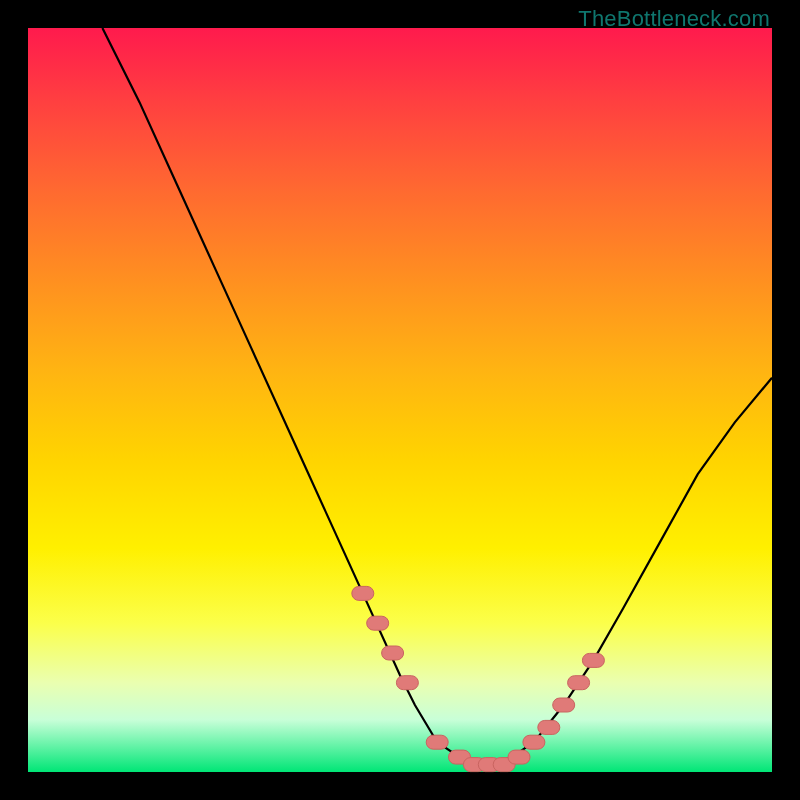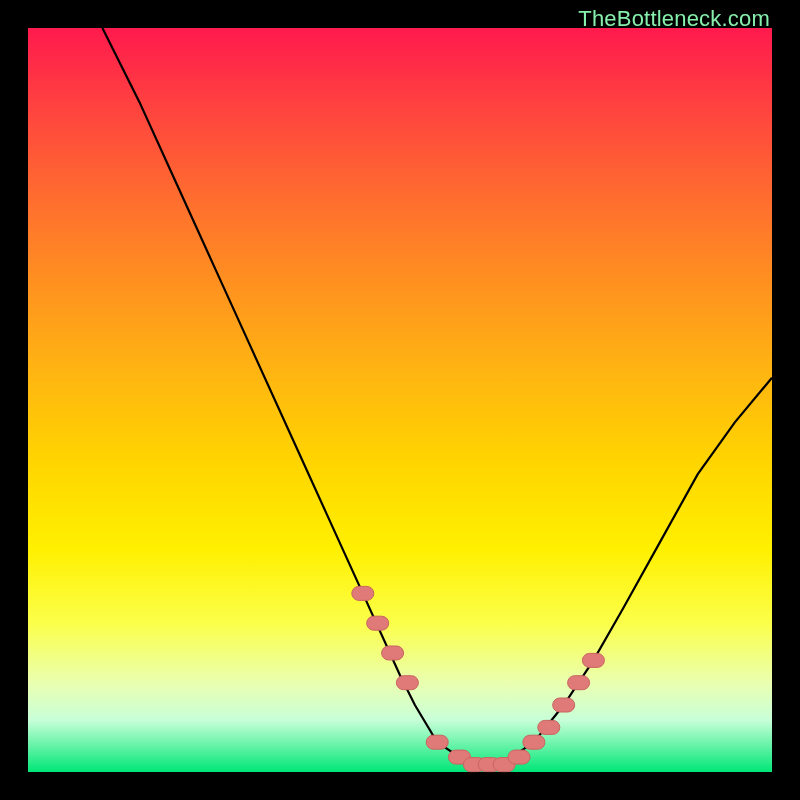--- a/index.html
+++ b/index.html
@@ -27,21 +27,21 @@
       #fff000 70%,
       #fbff4a 80%,
       #eaffb0 88%,
       #c8ffd8 93%,
       #00e676 100%);
   }
   .attribution {
     position: absolute;
     top: 6px;
     right: 30px;
-    color: #86efac;
+    color: #0f766e;
     font-size: 22px;
     font-weight: 500;
     letter-spacing: 0.2px;
   }
   svg.curve {
     position: absolute;
     left: 28px;
     top: 28px;
     width: 744px;
     height: 744px;

